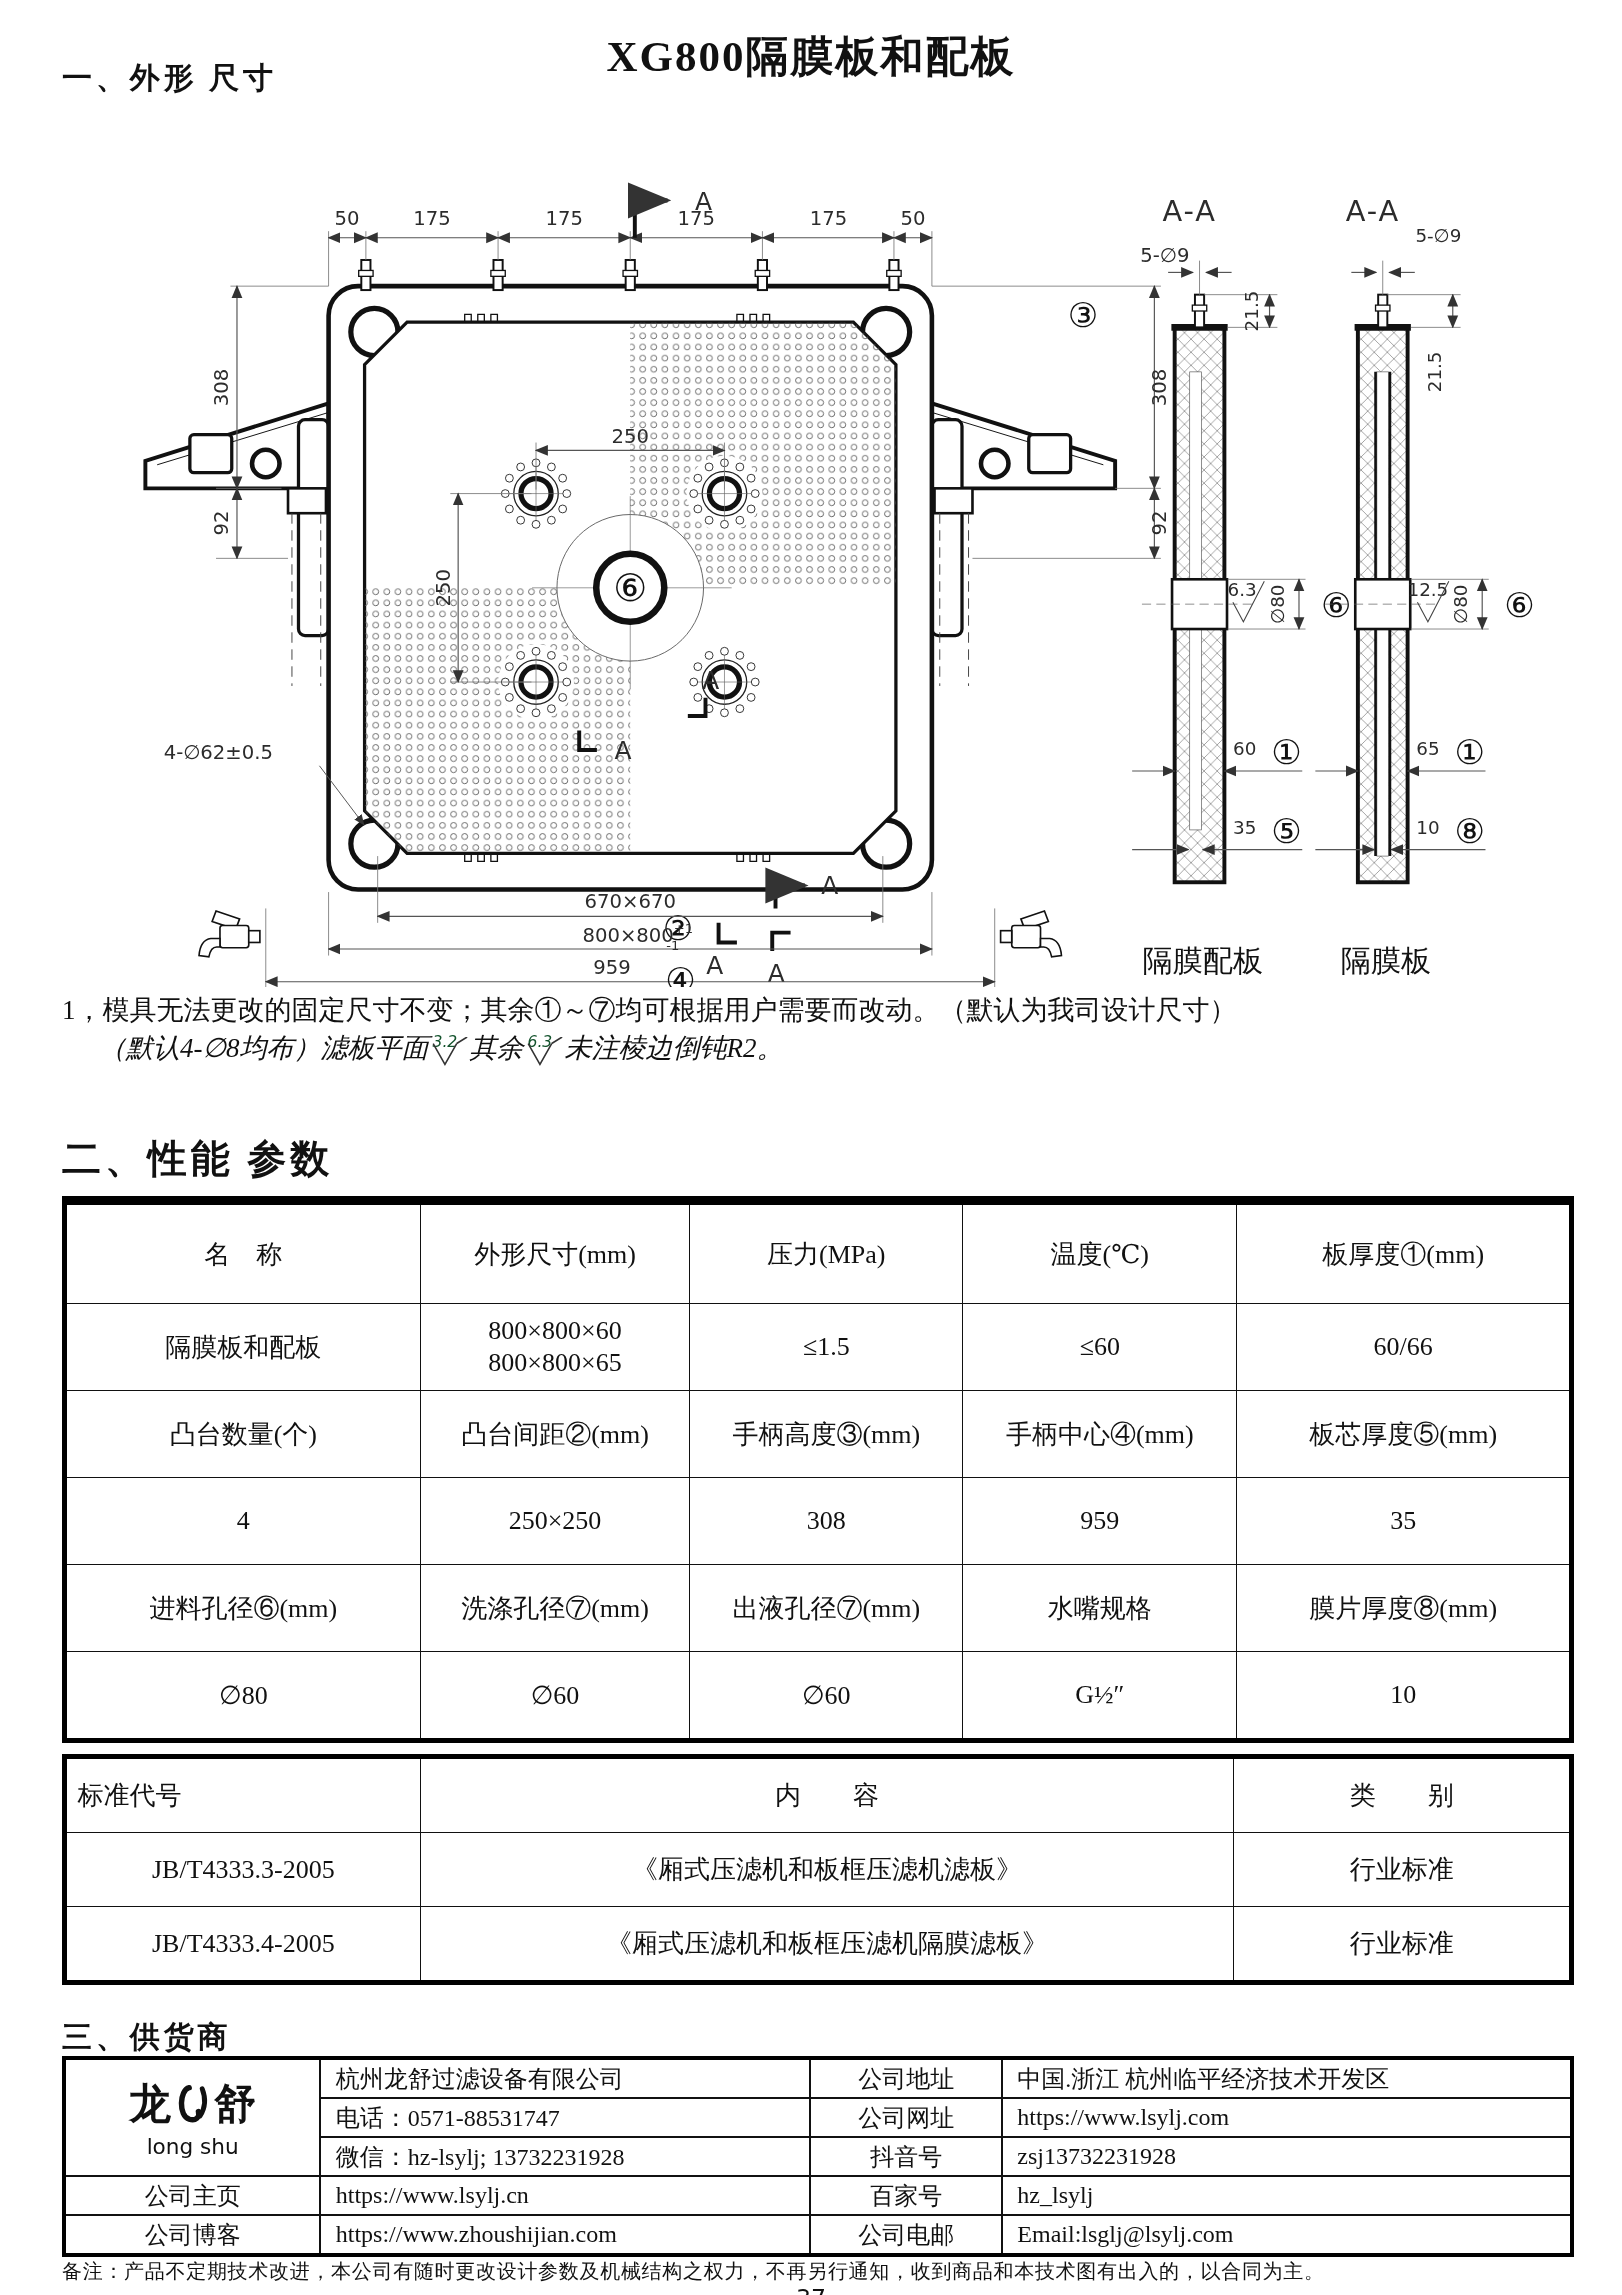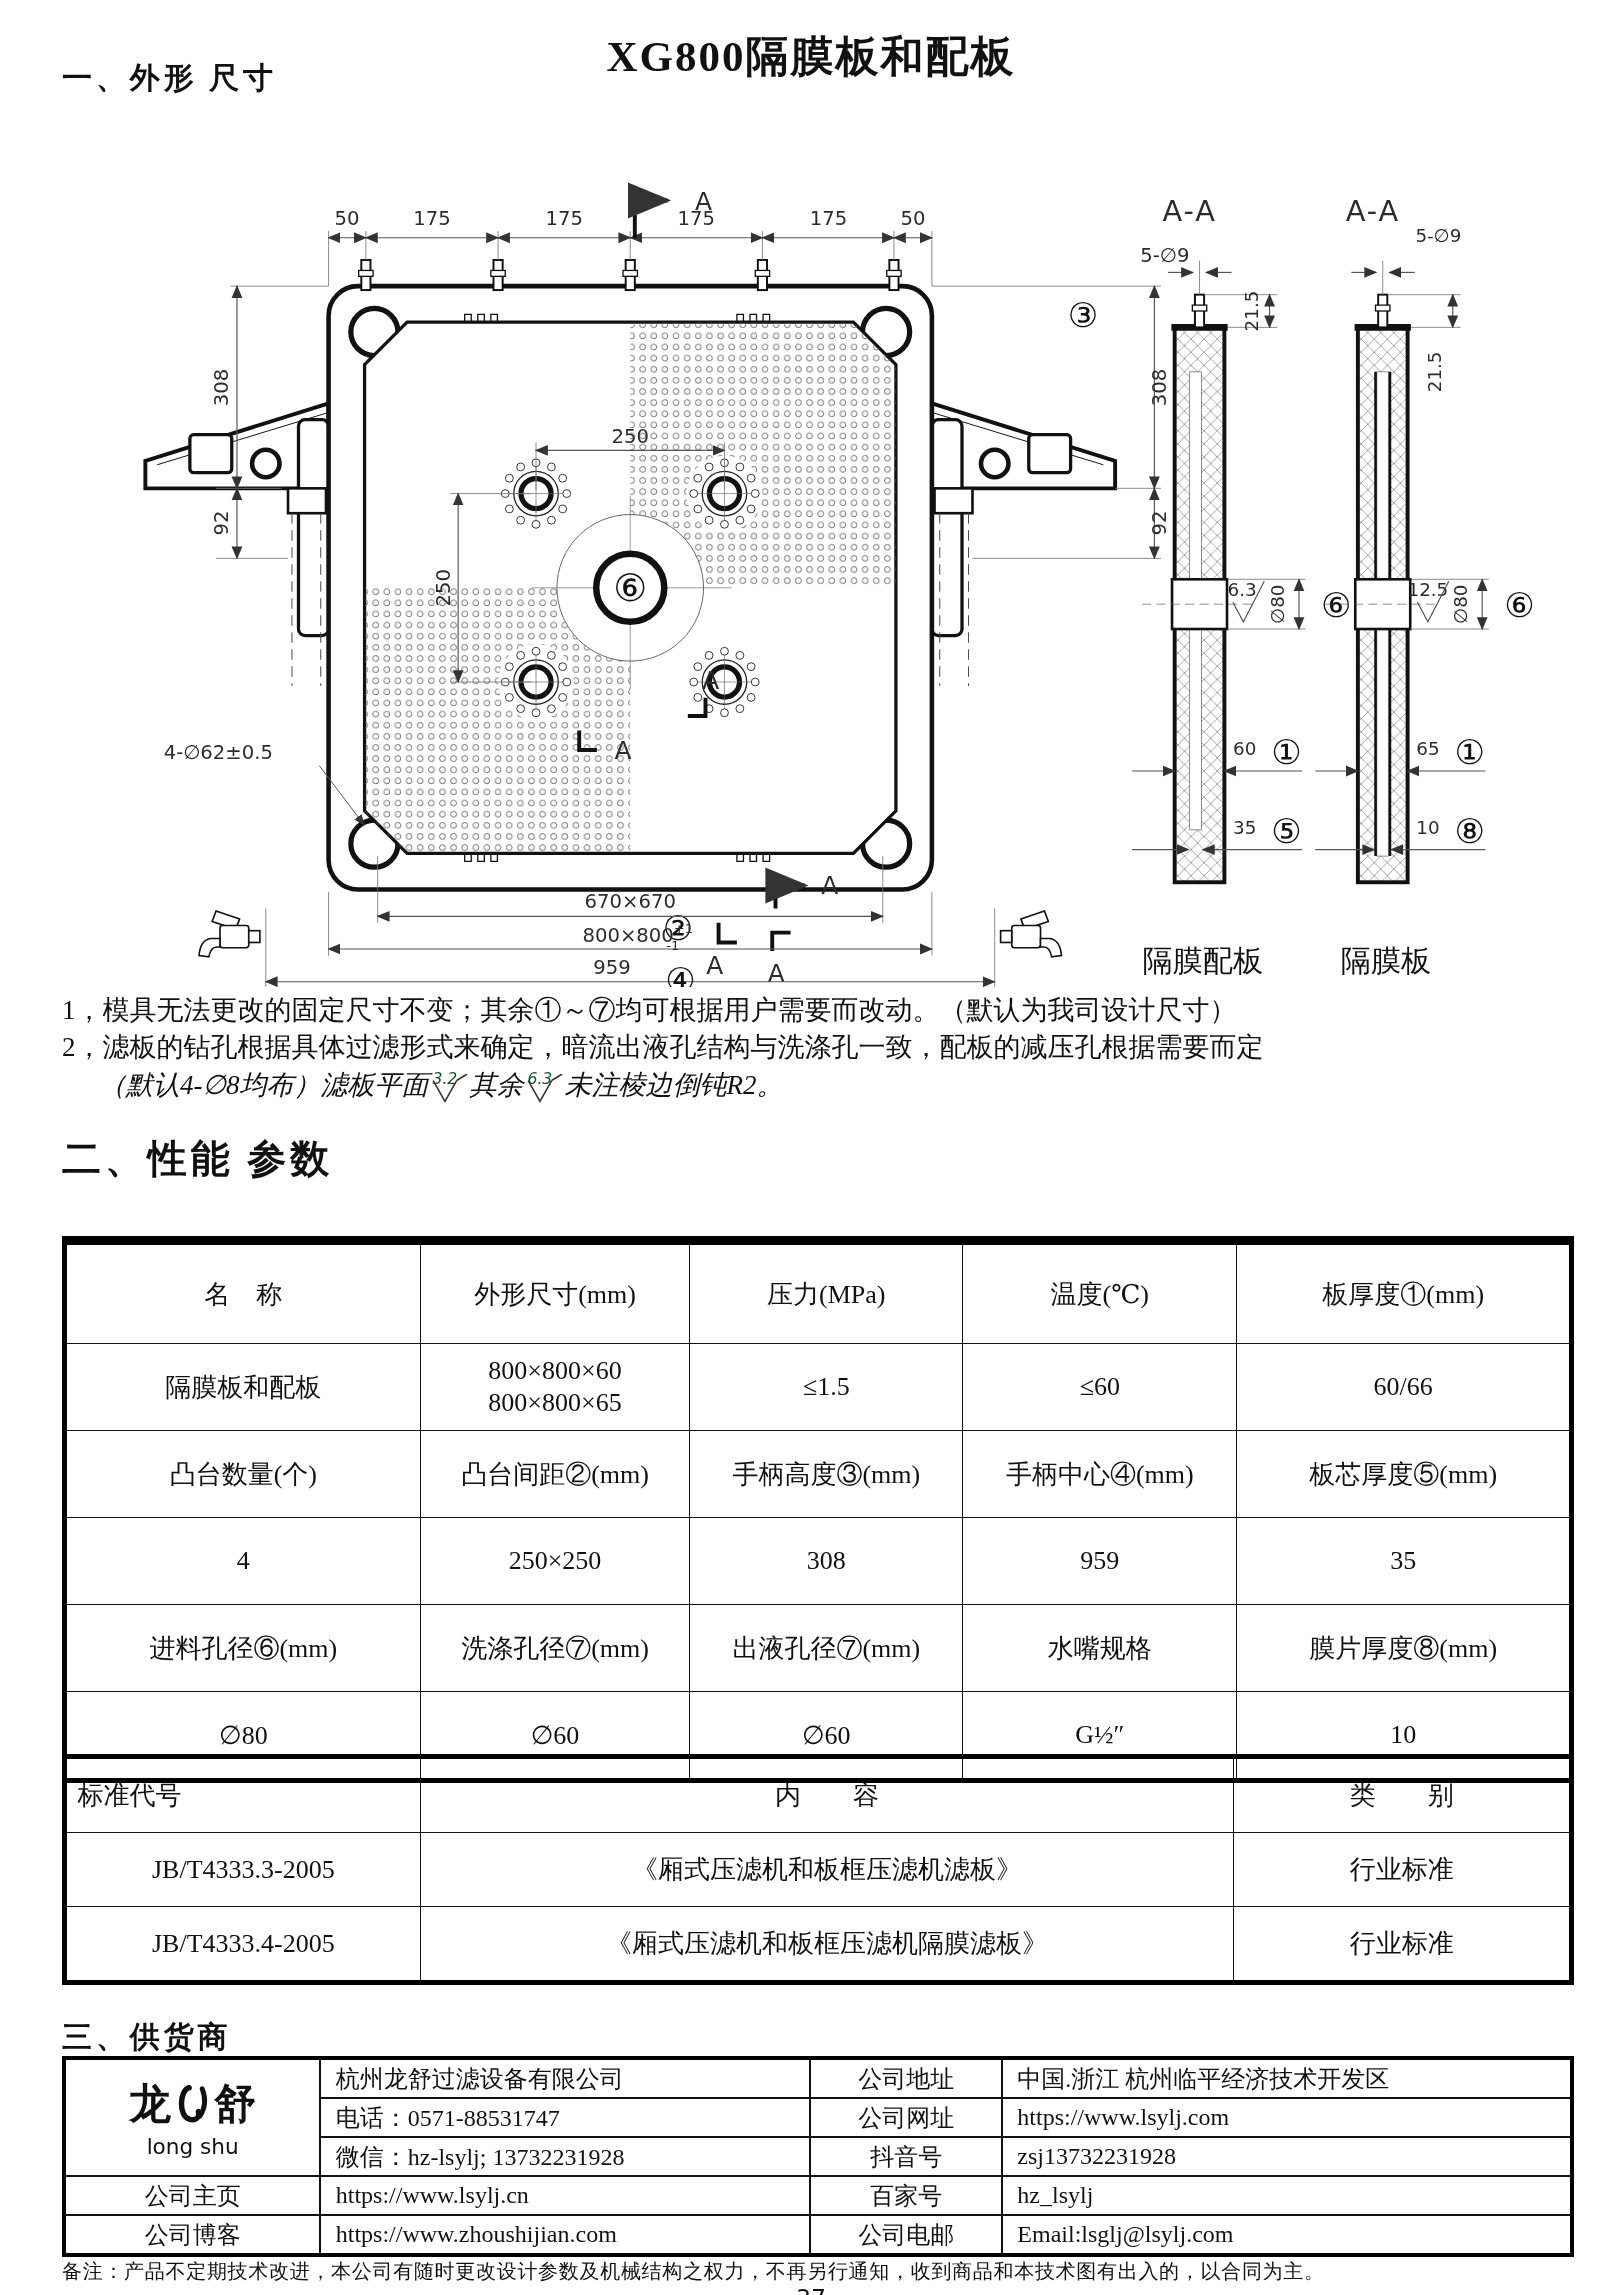--- a/index.html
+++ b/index.html
@@ -24,21 +24,21 @@
   
   #notes{top:992px;left:62px;width:1518px;font-size:27px;line-height:37px;}
   .rough{position:relative;display:inline-block;width:41px;height:38px;vertical-align:-10.5px;}
   .rough b{position:absolute;top:-6.5px;left:3.9px;font-size:15.7px;font-weight:normal;
            font-family:"DejaVu Sans","Liberation Sans",sans-serif;color:#14532d;}
   .rough svg{position:absolute;left:0;bottom:0;}
   
   table.t{position:absolute;left:62px;width:1512px;border-collapse:collapse;table-layout:fixed;
           text-align:center;font-size:26px;color:#111;}
   table.t td{border:1.3px solid #111;padding:0 6.5px;overflow:hidden;}
-  #perf{top:1236px;border:5.2px solid #000;border-top-width:9.2px;}
+  #perf{top:1196px;border:5.2px solid #000;border-top-width:9.2px;}
   #perf td{height:86px;}
   #perf tr.first td{height:98px;}
   .pre{white-space:pre-line;line-height:1.25;}
   #std{top:1754px;border:5.2px solid #000;}
   #std td{height:73px;}
   #sup{top:2056px;border:4.6px solid #000;font-size:24px;}
   #sup td{border-width:2px;height:37px;}
   #sup td.lft{text-align:left;padding-left:14.4px;}
   #sup td.lbl{text-align:center;}
   #sup td.logo{vertical-align:middle;}
@@ -347,21 +347,20 @@
       <line x1="1920" y1="1150" x2="2010" y2="1150" class="dimline" marker-end="url(#arw)"></line>
       <line x1="2180" y1="1150" x2="2036" y2="1150" class="dimline" marker-end="url(#arw)"></line>
       <text class="dims" x="2092" y="1126" text-anchor="middle">10</text>
       <text class="bal" x="2156" y="1140" text-anchor="middle">⑧</text>
       <text class="cjk" x="2028" y="1336" text-anchor="middle">隔膜板</text>
     </g>
   </svg>
 
   <div class="abs" id="notes">
     <div>1，模具无法更改的固定尺寸不变；其余①～⑦均可根据用户需要而改动。（默认为我司设计尺寸）</div>
-    <div>2，滤板的钻孔根据具体过滤形式来确定，暗流出液孔结构与洗涤孔一致，配板的减压孔根据需要而定</div>
     <div style="padding-left:37px;font-style:italic;">
       <span>（默认4-∅8均布）滤板平面</span><span class="rough"><b>3.2</b><svg width="41" height="30" viewBox="0 0 62 46">
             <path d="M6,10 L24,42 L42,10 M42,10 L58,0" fill="none" stroke="#333" stroke-width="2.4"></path>
           </svg></span><span>其余</span><span class="rough"><b>6.3</b><svg width="41" height="30" viewBox="0 0 62 46">
             <path d="M6,10 L24,42 L42,10 M42,10 L58,0" fill="none" stroke="#333" stroke-width="2.4"></path>
           </svg></span><span>未注棱边倒钝R2。</span>
     </div>
   </div>
 
   <div class="abs" id="sec2-title">二、性能 参数</div>

